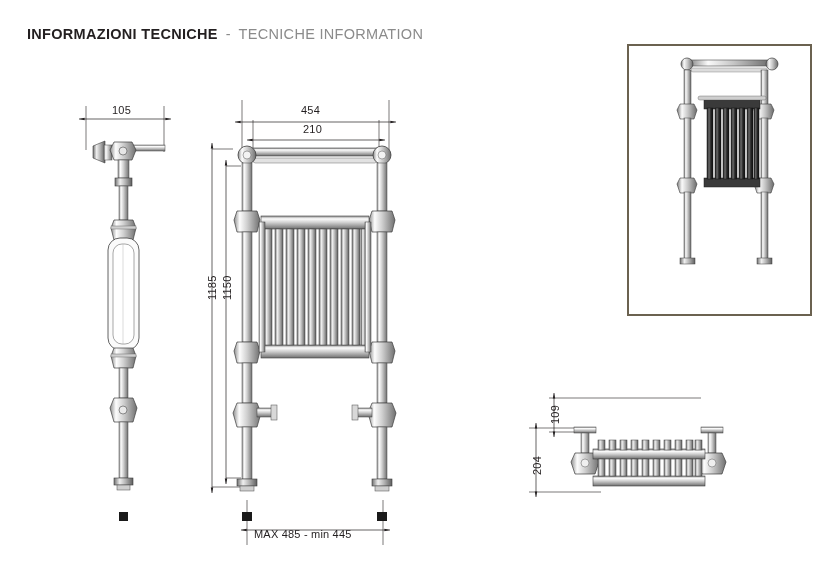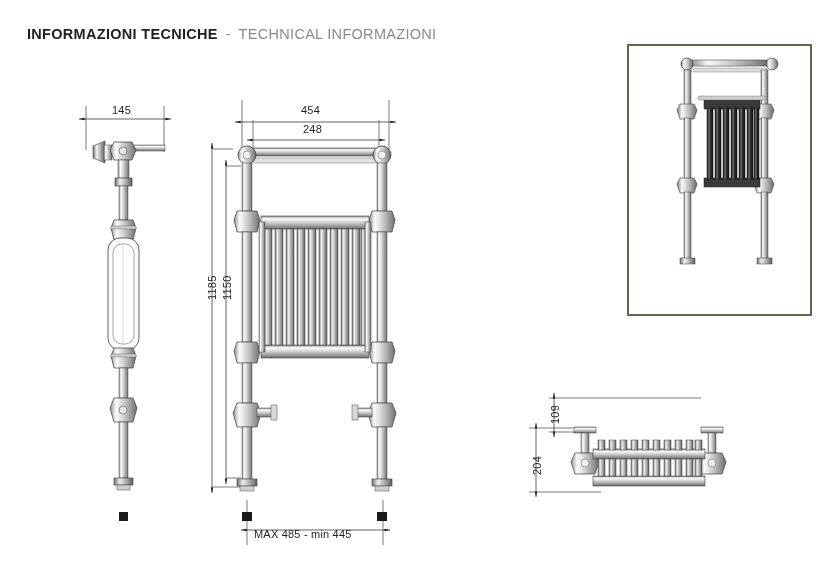--- a/index.html
+++ b/index.html
@@ -81,21 +81,21 @@
   }
 </style>
 </head>
 <body>
 
 <div class="page">
 
   <div class="title-bar">
     <span class="title-main">INFORMAZIONI TECNICHE</span>
     <span class="title-dash">-</span>
-    <span class="title-sub">TECHNICAL INFORMAZIONI</span>
+    <span class="title-sub">TECNICHE INFORMATION</span>
   </div>
 
   <div class="photo-panel"></div>
 
   <svg class="svg-layer" viewBox="0 0 840 567">
     <defs>
       <linearGradient id="tubeV" x1="0" y1="0" x2="1" y2="0">
         <stop offset="0%" stop-color="#8d8d8d"></stop>
         <stop offset="22%" stop-color="#fdfdfd"></stop>
         <stop offset="50%" stop-color="#d0d0d0"></stop>
@@ -336,24 +336,24 @@
         <rect x="730" y="108" width="6" height="71" fill="url(#darkFin)"></rect>
         <rect x="738" y="108" width="6" height="71" fill="url(#darkFin)"></rect>
         <rect x="746" y="108" width="6" height="71" fill="url(#darkFin)"></rect>
         <rect x="753" y="108" width="5" height="71" fill="url(#darkFin)"></rect>
       </g>
 
       <rect x="697" y="96" width="68" height="4" rx="2" fill="#cfcfcf" stroke="#555" stroke-width="0.4"></rect>
     </g>
   </svg>
 
-  <div class="dim" style="left:111px; top:104px;">145</div>
+  <div class="dim" style="left:111px; top:104px;">105</div>
 
   <div class="dim" style="left:300px; top:104px;">454</div>
-  <div class="dim" style="left:302px; top:123px;">248</div>
+  <div class="dim" style="left:302px; top:123px;">210</div>
 
   <div class="dim dim-vert" style="left:205px; top:300px;">1185</div>
   <div class="dim dim-vert" style="left:220px; top:300px;">1150</div>
 
   <div class="dim" style="left:253px; top:528px;text-align:right;">MAX 485 - min 445</div>
 
   <div class="dim dim-vert" style="left:548px; top:424px;">109</div>
   <div class="dim dim-vert" style="left:530px; top:475px;">204</div>
 
 </div>

